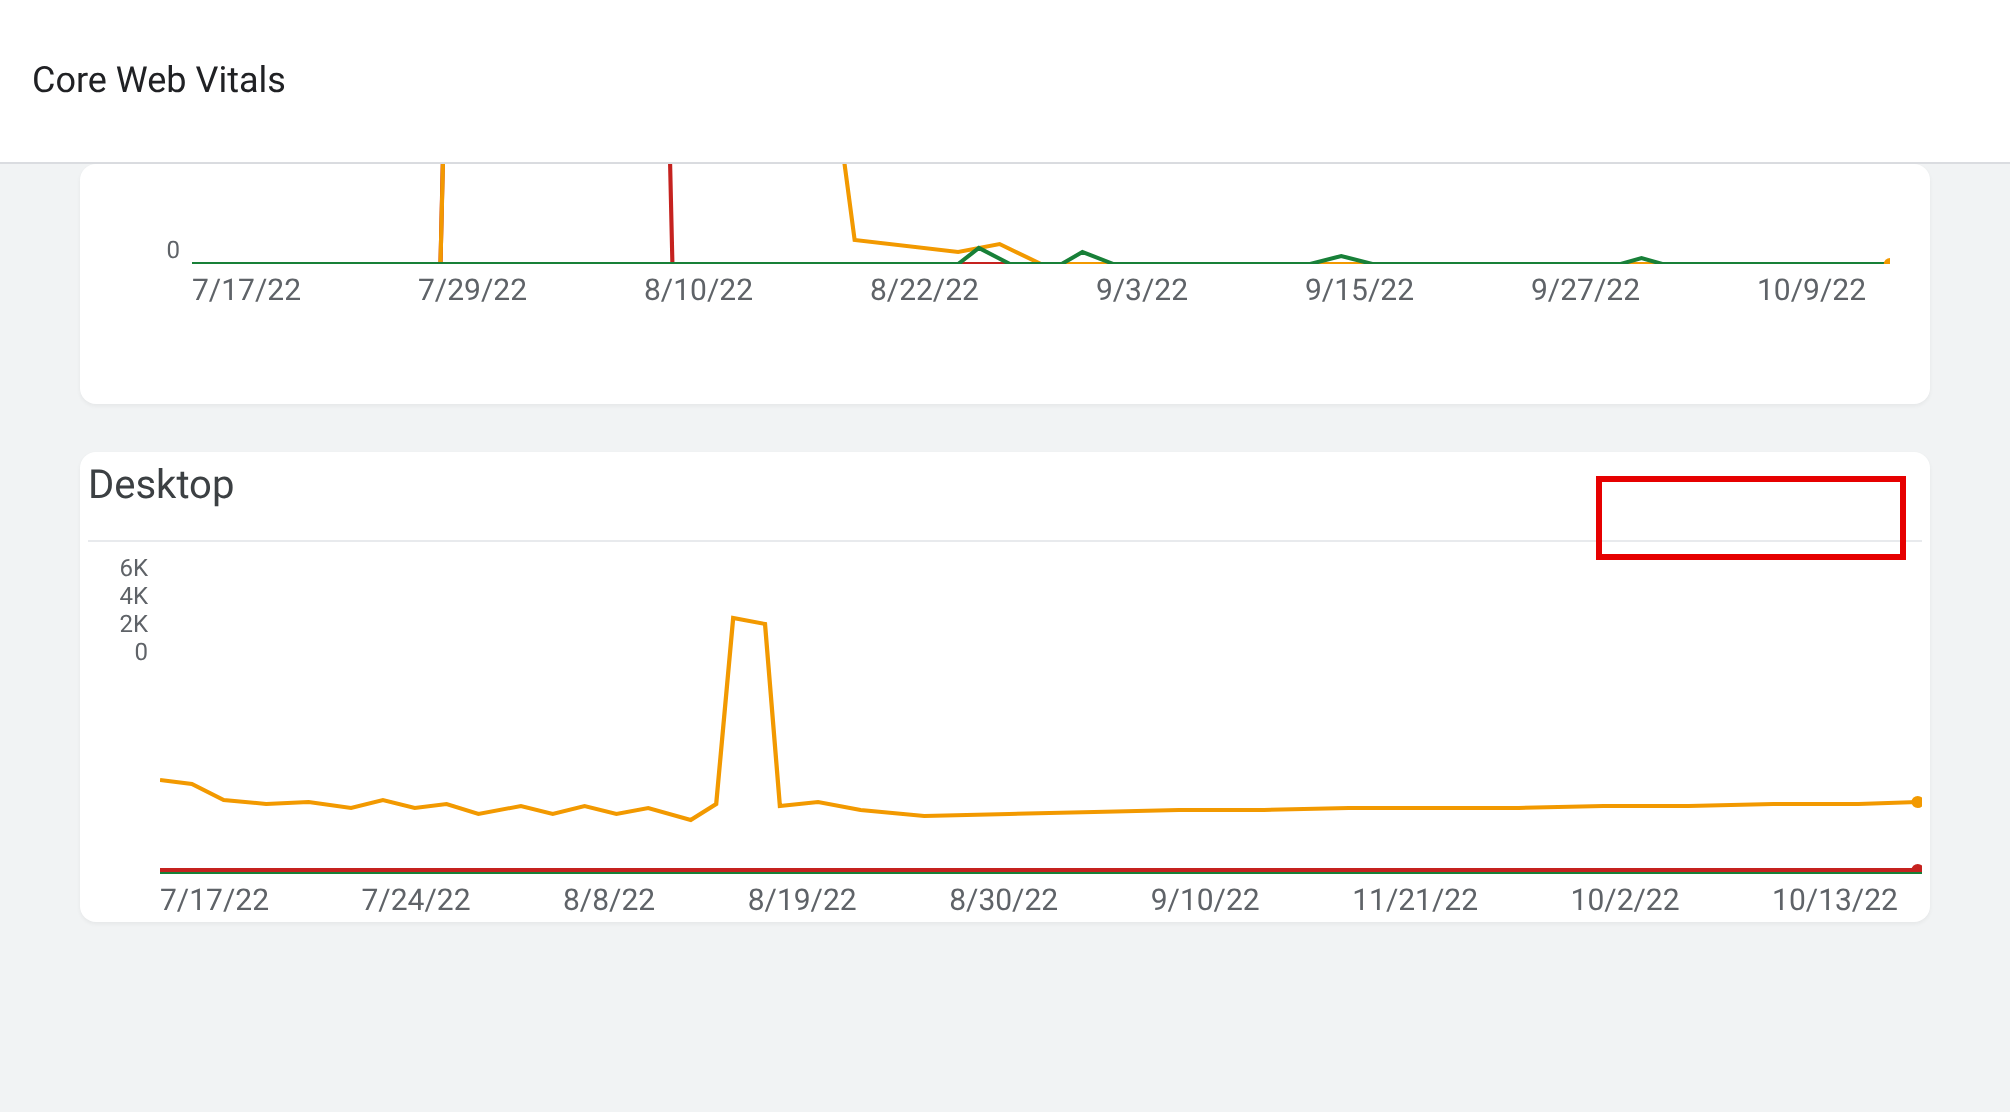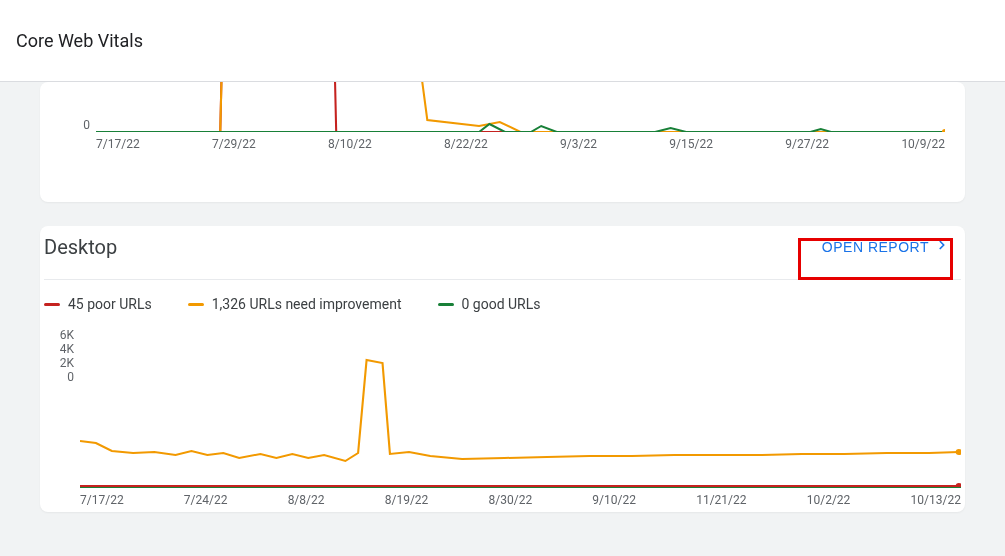--- a/index.html
+++ b/index.html
@@ -113,28 +113,27 @@
     .plot {
       position: absolute;
       left: 36px;
       right: 0;
       top: 0;
       bottom: 20px;
     }
     .x-axis {
       position: absolute;
       left: 36px;
-      right: 0;
+      right: 12px;
       bottom: 0;
       height: 16px;
       display: flex;
       justify-content: space-between;
-      font-size: 12px;
+      font-size: 15px;
       color: #5f6368;
-      align-items: center;
     }
     .chart-top {
       position: relative;
       height: 70px;
     }
     .chart-top .y-axis { bottom: 20px; }
     .chart-top .plot { bottom: 20px; top: -40px; }
     .chart-top .x-axis { bottom: 0; }
   </style>
 </head>
@@ -174,44 +173,22 @@
         <span>9/27/22</span>
         <span>10/9/22</span>
       </div>
     </div>
   </div>
 
   <div class="card">
     <div class="highlight-box"></div>
     <div class="card-header">
       <span class="card-title">Desktop</span>
-      <button class="open-report">
-        <span>OPEN REPORT</span>
-        <span>
-          <svg width="14" height="14" viewBox="0 0 24 24" fill="none" stroke="#1a73e8" stroke-width="3" stroke-linecap="round" stroke-linejoin="round">
-              <polyline points="9 18 15 12 9 6"></polyline>
-            </svg>
-        </span>
-      </button>
     </div>
 
-    <div class="legend">
-      <div class="legend-item">
-        <span class="legend-dash dash-poor"></span>
-        <span>45 poor URLs</span>
-      </div>
-      <div class="legend-item">
-        <span class="legend-dash dash-need"></span>
-        <span>1,326 URLs need improvement</span>
-      </div>
-      <div class="legend-item">
-        <span class="legend-dash dash-good"></span>
-        <span>0 good URLs</span>
-      </div>
-    </div>
 
     <div class="chart-area">
       <div class="y-axis">
         <span>6K</span>
         <span>4K</span>
         <span>2K</span>
         <span>0</span>
       </div>
       <div class="plot">
         <svg width="100%" height="100%" viewBox="0 0 830 160" preserveAspectRatio="none">

